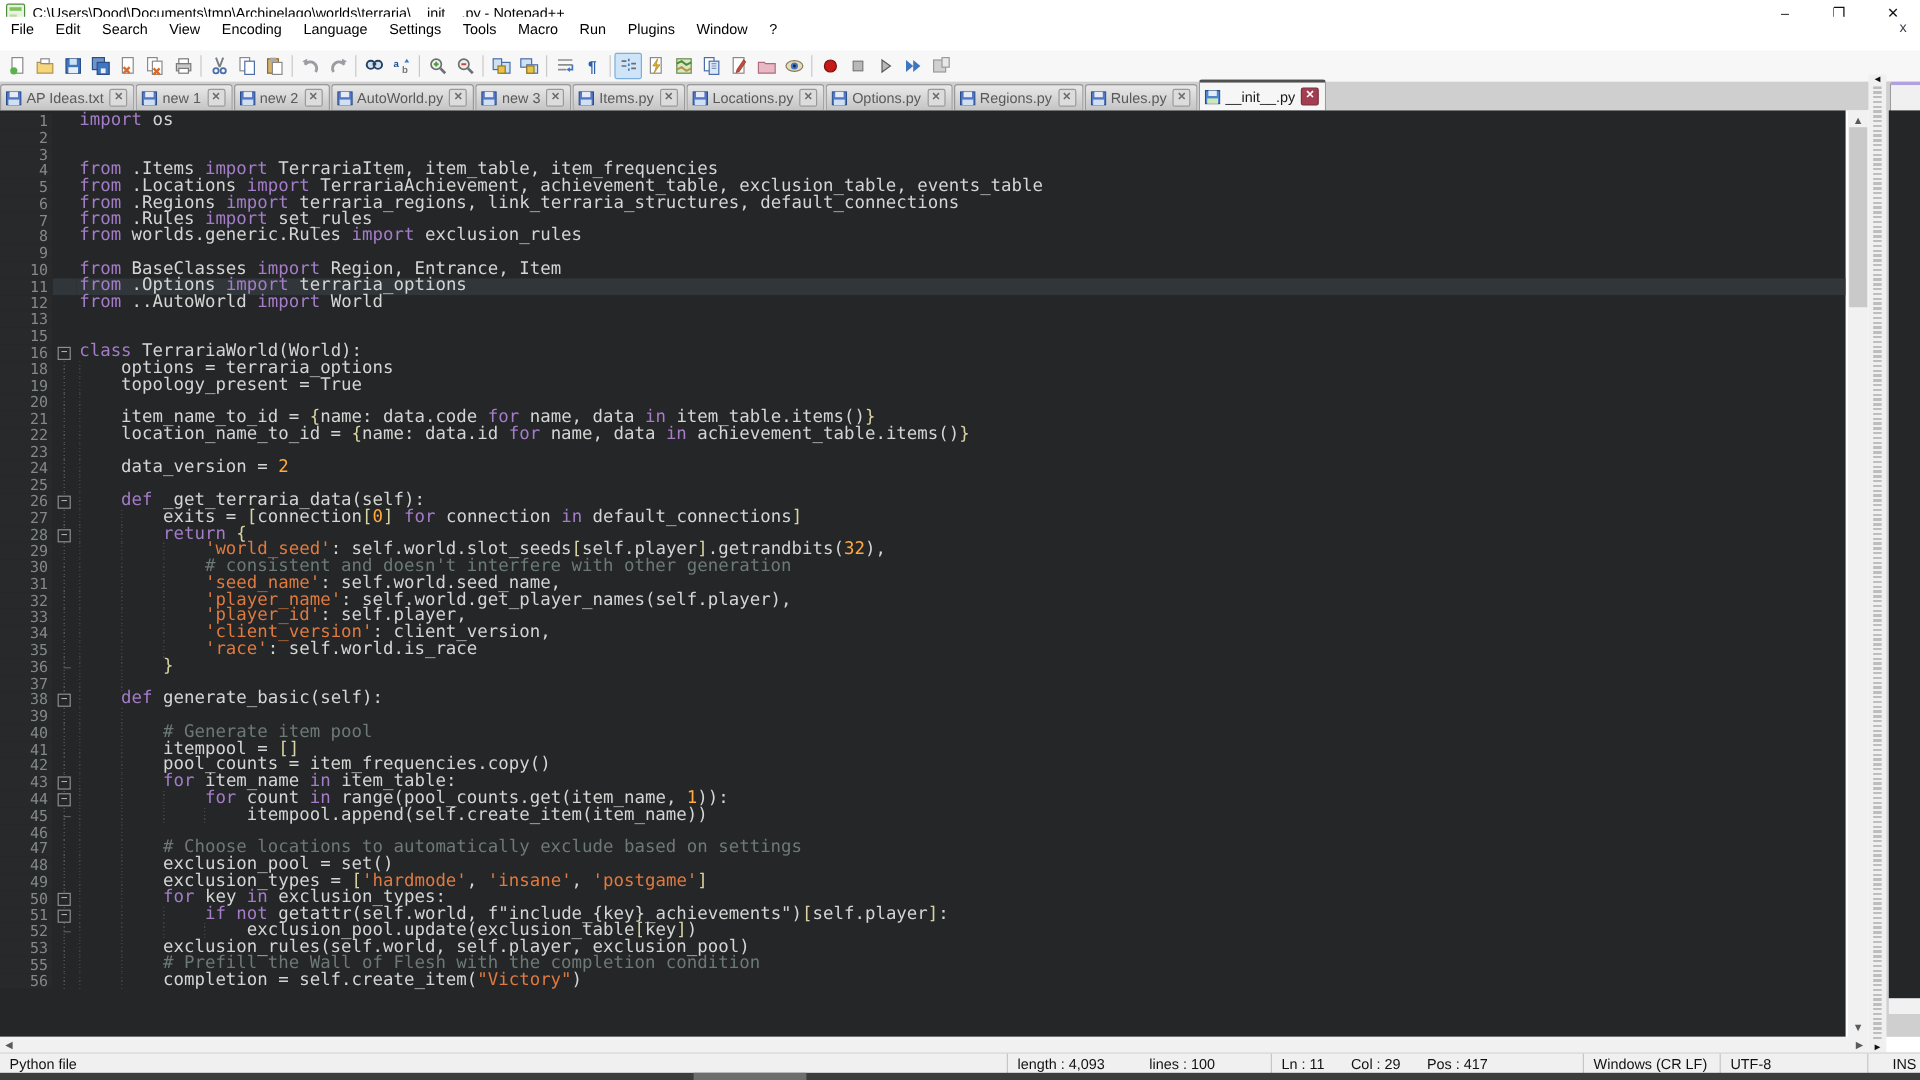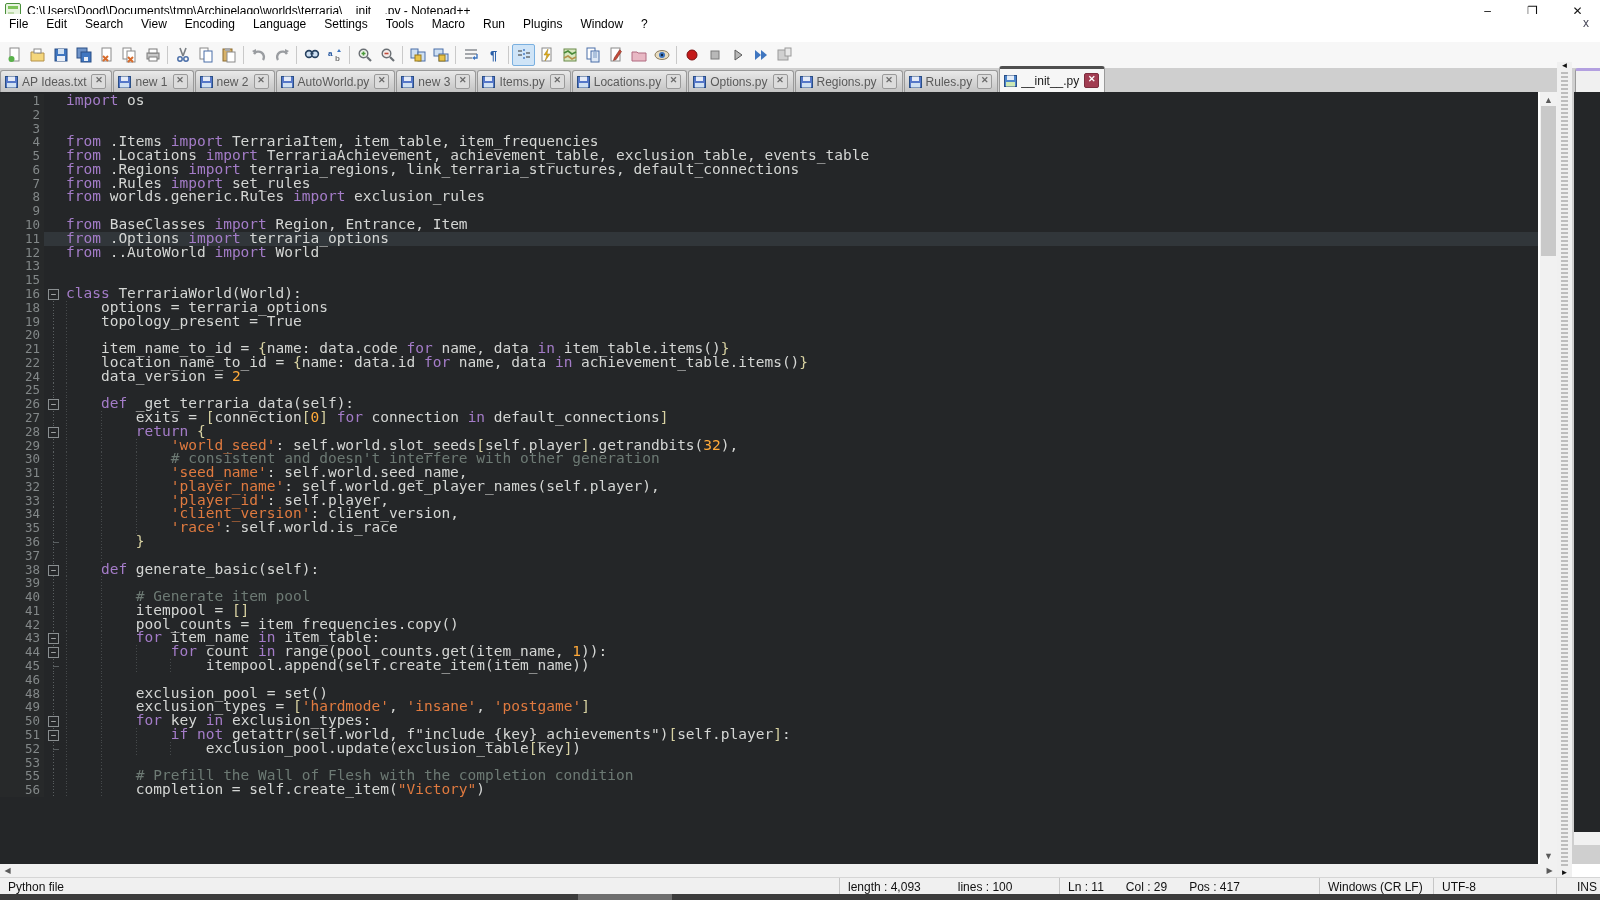--- a/index.html
+++ b/index.html
@@ -455,20 +455,21 @@
         <div class="row cur"><span class="ln">11</span><span class="fold"></span><span class="code"><span class="tk-k">from</span><span class="tk-d"> .Options </span><span class="tk-k">import</span><span class="tk-d"> terraria_options</span></span></div>
         <div class="row"><span class="ln">12</span><span class="fold"></span><span class="code"><span class="tk-k">from</span><span class="tk-d"> ..AutoWorld </span><span class="tk-k">import</span><span class="tk-d"> World</span></span></div>
         <div class="row"><span class="ln">13</span><span class="fold"></span><span class="code"></span></div>
         <div class="row"><span class="ln">15</span><span class="fold"></span><span class="code"></span></div>
         <div class="row"><span class="ln">16</span><span class="fold"><i class="fold-box">−</i></span><span class="code"><span class="tk-k">class</span><span class="tk-d"> TerrariaWorld(World):</span></span></div>
         <div class="row"><span class="ln">18</span><span class="fold"><i class="fold-line"></i></span><span class="code"><i class="guide" style="left: 2px;"></i><span class="tk-d">    options = terraria_options</span></span></div>
         <div class="row"><span class="ln">19</span><span class="fold"><i class="fold-line"></i></span><span class="code"><i class="guide" style="left: 2px;"></i><span class="tk-d">    topology_present = True</span></span></div>
         <div class="row"><span class="ln">20</span><span class="fold"><i class="fold-line"></i></span><span class="code"><i class="guide" style="left: 2px;"></i></span></div>
         <div class="row"><span class="ln">21</span><span class="fold"><i class="fold-line"></i></span><span class="code"><i class="guide" style="left: 2px;"></i><span class="tk-d">    item_name_to_id = </span><span class="tk-b">{</span><span class="tk-d">name: data.code </span><span class="tk-k">for</span><span class="tk-d"> name, data </span><span class="tk-k">in</span><span class="tk-d"> item_table.items()</span><span class="tk-b">}</span></span></div>
         <div class="row"><span class="ln">22</span><span class="fold"><i class="fold-line"></i></span><span class="code"><i class="guide" style="left: 2px;"></i><span class="tk-d">    location_name_to_id = </span><span class="tk-b">{</span><span class="tk-d">name: data.id </span><span class="tk-k">for</span><span class="tk-d"> name, data </span><span class="tk-k">in</span><span class="tk-d"> achievement_table.items()</span><span class="tk-b">}</span></span></div>
+        <div class="row"><span class="ln">23</span><span class="fold"><i class="fold-line"></i></span><span class="code"><i class="guide" style="left: 2px;"></i></span></div>
         <div class="row"><span class="ln">24</span><span class="fold"><i class="fold-line"></i></span><span class="code"><i class="guide" style="left: 2px;"></i><span class="tk-d">    data_version = </span><span class="tk-n">2</span></span></div>
         <div class="row"><span class="ln">25</span><span class="fold"><i class="fold-line"></i></span><span class="code"><i class="guide" style="left: 2px;"></i></span></div>
         <div class="row"><span class="ln">26</span><span class="fold"><i class="fold-box">−</i><i class="fold-line"></i></span><span class="code"><i class="guide" style="left: 2px;"></i><span class="tk-d">    </span><span class="tk-k">def</span><span class="tk-d"> _get_terraria_data(self):</span></span></div>
         <div class="row"><span class="ln">27</span><span class="fold"><i class="fold-line"></i></span><span class="code"><i class="guide" style="left: 2px;"></i><i class="guide" style="left: 36.8px;"></i><span class="tk-d">        exits = </span><span class="tk-b">[</span><span class="tk-d">connection</span><span class="tk-b">[</span><span class="tk-n">0</span><span class="tk-b">]</span><span class="tk-d"> </span><span class="tk-k">for</span><span class="tk-d"> connection </span><span class="tk-k">in</span><span class="tk-d"> default_connections</span><span class="tk-b">]</span></span></div>
         <div class="row"><span class="ln">28</span><span class="fold"><i class="fold-box">−</i><i class="fold-line"></i></span><span class="code"><i class="guide" style="left: 2px;"></i><i class="guide" style="left: 36.8px;"></i><span class="tk-d">        </span><span class="tk-k">return</span><span class="tk-d"> </span><span class="tk-b">{</span></span></div>
         <div class="row"><span class="ln">29</span><span class="fold"><i class="fold-line"></i></span><span class="code"><i class="guide" style="left: 2px;"></i><i class="guide" style="left: 36.8px;"></i><i class="guide" style="left: 71.6px;"></i><span class="tk-d">            </span><span class="tk-s">'world_seed'</span><span class="tk-d">: self.world.slot_seeds</span><span class="tk-b">[</span><span class="tk-d">self.player</span><span class="tk-b">]</span><span class="tk-d">.getrandbits(</span><span class="tk-n">32</span><span class="tk-d">),</span></span></div>
         <div class="row"><span class="ln">30</span><span class="fold"><i class="fold-line"></i></span><span class="code"><i class="guide" style="left: 2px;"></i><i class="guide" style="left: 36.8px;"></i><i class="guide" style="left: 71.6px;"></i><span class="tk-d">            </span><span class="tk-c"># consistent and doesn't interfere with other generation</span></span></div>
         <div class="row"><span class="ln">31</span><span class="fold"><i class="fold-line"></i></span><span class="code"><i class="guide" style="left: 2px;"></i><i class="guide" style="left: 36.8px;"></i><i class="guide" style="left: 71.6px;"></i><span class="tk-d">            </span><span class="tk-s">'seed_name'</span><span class="tk-d">: self.world.seed_name,</span></span></div>
         <div class="row"><span class="ln">32</span><span class="fold"><i class="fold-line"></i></span><span class="code"><i class="guide" style="left: 2px;"></i><i class="guide" style="left: 36.8px;"></i><i class="guide" style="left: 71.6px;"></i><span class="tk-d">            </span><span class="tk-s">'player_name'</span><span class="tk-d">: self.world.get_player_names(self.player),</span></span></div>
         <div class="row"><span class="ln">33</span><span class="fold"><i class="fold-line"></i></span><span class="code"><i class="guide" style="left: 2px;"></i><i class="guide" style="left: 36.8px;"></i><i class="guide" style="left: 71.6px;"></i><span class="tk-d">            </span><span class="tk-s">'player_id'</span><span class="tk-d">: self.player,</span></span></div>
@@ -478,26 +479,27 @@
         <div class="row"><span class="ln">37</span><span class="fold"><i class="fold-line"></i></span><span class="code"><i class="guide" style="left: 2px;"></i><i class="guide" style="left: 36.8px;"></i></span></div>
         <div class="row"><span class="ln">38</span><span class="fold"><i class="fold-box">−</i><i class="fold-line"></i></span><span class="code"><i class="guide" style="left: 2px;"></i><span class="tk-d">    </span><span class="tk-k">def</span><span class="tk-d"> generate_basic(self):</span></span></div>
         <div class="row"><span class="ln">39</span><span class="fold"><i class="fold-line"></i></span><span class="code"><i class="guide" style="left: 2px;"></i><i class="guide" style="left: 36.8px;"></i></span></div>
         <div class="row"><span class="ln">40</span><span class="fold"><i class="fold-line"></i></span><span class="code"><i class="guide" style="left: 2px;"></i><i class="guide" style="left: 36.8px;"></i><span class="tk-d">        </span><span class="tk-c"># Generate item pool</span></span></div>
         <div class="row"><span class="ln">41</span><span class="fold"><i class="fold-line"></i></span><span class="code"><i class="guide" style="left: 2px;"></i><i class="guide" style="left: 36.8px;"></i><span class="tk-d">        itempool = </span><span class="tk-b">[]</span></span></div>
         <div class="row"><span class="ln">42</span><span class="fold"><i class="fold-line"></i></span><span class="code"><i class="guide" style="left: 2px;"></i><i class="guide" style="left: 36.8px;"></i><span class="tk-d">        pool_counts = item_frequencies.copy()</span></span></div>
         <div class="row"><span class="ln">43</span><span class="fold"><i class="fold-box">−</i><i class="fold-line"></i></span><span class="code"><i class="guide" style="left: 2px;"></i><i class="guide" style="left: 36.8px;"></i><span class="tk-d">        </span><span class="tk-k">for</span><span class="tk-d"> item_name </span><span class="tk-k">in</span><span class="tk-d"> item_table:</span></span></div>
         <div class="row"><span class="ln">44</span><span class="fold"><i class="fold-box">−</i><i class="fold-line"></i></span><span class="code"><i class="guide" style="left: 2px;"></i><i class="guide" style="left: 36.8px;"></i><i class="guide" style="left: 71.6px;"></i><span class="tk-d">            </span><span class="tk-k">for</span><span class="tk-d"> count </span><span class="tk-k">in</span><span class="tk-d"> range(pool_counts.get(item_name, </span><span class="tk-n">1</span><span class="tk-d">)):</span></span></div>
         <div class="row"><span class="ln">45</span><span class="fold"><i class="fold-line"></i><i class="fold-end"></i></span><span class="code"><i class="guide" style="left: 2px;"></i><i class="guide" style="left: 36.8px;"></i><i class="guide" style="left: 71.6px;"></i><i class="guide" style="left: 106.4px;"></i><span class="tk-d">                itempool.append(self.create_item(item_name))</span></span></div>
         <div class="row"><span class="ln">46</span><span class="fold"><i class="fold-line"></i></span><span class="code"><i class="guide" style="left: 2px;"></i><i class="guide" style="left: 36.8px;"></i></span></div>
+        <div class="row"><span class="ln">47</span><span class="fold"><i class="fold-line"></i></span><span class="code"><i class="guide" style="left: 2px;"></i><i class="guide" style="left: 36.8px;"></i><span class="tk-d">        </span><span class="tk-c"># Choose locations to automatically exclude based on settings</span></span></div>
         <div class="row"><span class="ln">48</span><span class="fold"><i class="fold-line"></i></span><span class="code"><i class="guide" style="left: 2px;"></i><i class="guide" style="left: 36.8px;"></i><span class="tk-d">        exclusion_pool = set()</span></span></div>
         <div class="row"><span class="ln">49</span><span class="fold"><i class="fold-line"></i></span><span class="code"><i class="guide" style="left: 2px;"></i><i class="guide" style="left: 36.8px;"></i><span class="tk-d">        exclusion_types = </span><span class="tk-b">[</span><span class="tk-s">'hardmode'</span><span class="tk-d">, </span><span class="tk-s">'insane'</span><span class="tk-d">, </span><span class="tk-s">'postgame'</span><span class="tk-b">]</span></span></div>
         <div class="row"><span class="ln">50</span><span class="fold"><i class="fold-box">−</i><i class="fold-line"></i></span><span class="code"><i class="guide" style="left: 2px;"></i><i class="guide" style="left: 36.8px;"></i><span class="tk-d">        </span><span class="tk-k">for</span><span class="tk-d"> key </span><span class="tk-k">in</span><span class="tk-d"> exclusion_types:</span></span></div>
         <div class="row"><span class="ln">51</span><span class="fold"><i class="fold-box">−</i><i class="fold-line"></i></span><span class="code"><i class="guide" style="left: 2px;"></i><i class="guide" style="left: 36.8px;"></i><i class="guide" style="left: 71.6px;"></i><span class="tk-d">            </span><span class="tk-k">if</span><span class="tk-d"> </span><span class="tk-k">not</span><span class="tk-d"> getattr(self.world, f"include_{key}_achievements")</span><span class="tk-b">[</span><span class="tk-d">self.player</span><span class="tk-b">]</span><span class="tk-d">:</span></span></div>
         <div class="row"><span class="ln">52</span><span class="fold"><i class="fold-line"></i><i class="fold-end"></i></span><span class="code"><i class="guide" style="left: 2px;"></i><i class="guide" style="left: 36.8px;"></i><i class="guide" style="left: 71.6px;"></i><i class="guide" style="left: 106.4px;"></i><span class="tk-d">                exclusion_pool.update(exclusion_table</span><span class="tk-b">[</span><span class="tk-d">key</span><span class="tk-b">]</span><span class="tk-d">)</span></span></div>
-        <div class="row"><span class="ln">53</span><span class="fold"><i class="fold-line"></i></span><span class="code"><i class="guide" style="left: 2px;"></i><i class="guide" style="left: 36.8px;"></i></span></div>
+        <div class="row"><span class="ln">53</span><span class="fold"><i class="fold-line"></i></span><span class="code"><i class="guide" style="left: 2px;"></i><i class="guide" style="left: 36.8px;"></i><span class="tk-d">        exclusion_rules(self.world, self.player, exclusion_pool)</span></span></div>
         <div class="row"><span class="ln">55</span><span class="fold"><i class="fold-line"></i></span><span class="code"><i class="guide" style="left: 2px;"></i><i class="guide" style="left: 36.8px;"></i><span class="tk-d">        </span><span class="tk-c"># Prefill the Wall of Flesh with the completion condition</span></span></div>
         <div class="row"><span class="ln">56</span><span class="fold"><i class="fold-line"></i></span><span class="code"><i class="guide" style="left: 2px;"></i><i class="guide" style="left: 36.8px;"></i><span class="tk-d">        completion = self.create_item(</span><span class="tk-s">"Victory"</span><span class="tk-d">)</span></span></div>
       </div>
   </div>
 
   <div id="vscroll">
     <div class="arr" style="top:0">▲</div>
     <div id="vthumb"></div>
     <div class="arr" style="bottom:0">▼</div>
   </div>

